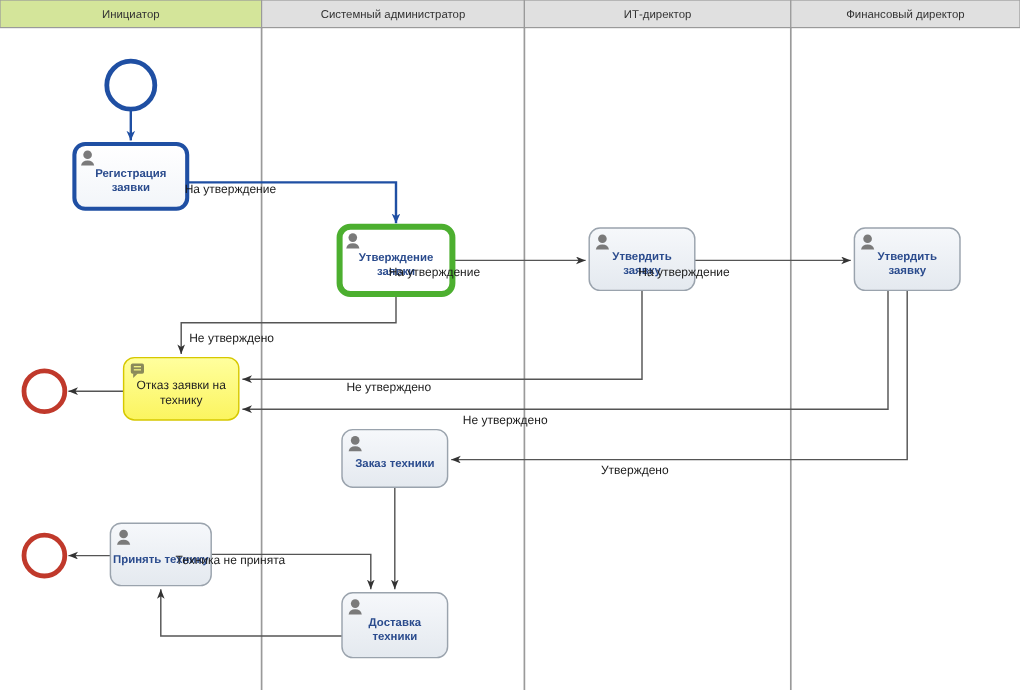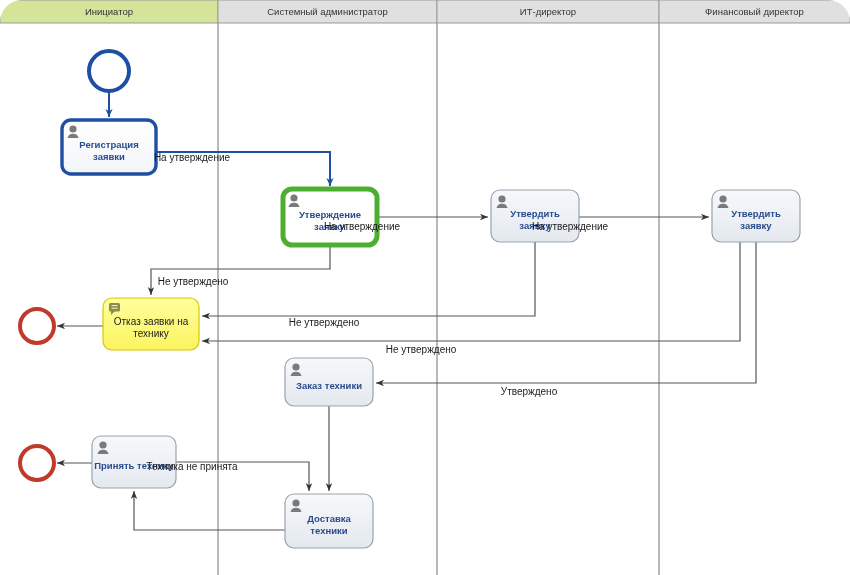--- a/index.html
+++ b/index.html
@@ -9,21 +9,20 @@
   }
   body {
     font-family: "Liberation Sans", sans-serif;
   }
   #canvas {
     position: relative;
     width: 850px;
     height: 575px;
     background: #ffffff;
     overflow: hidden;
-    border-radius: 22px;
   }
   #bpmn-svg {
     position: absolute;
     left: 0;
     top: 0;
     width: 850px;
     height: 575px;
   }
   .lane-header-text {
     font-size: 9.5px;

